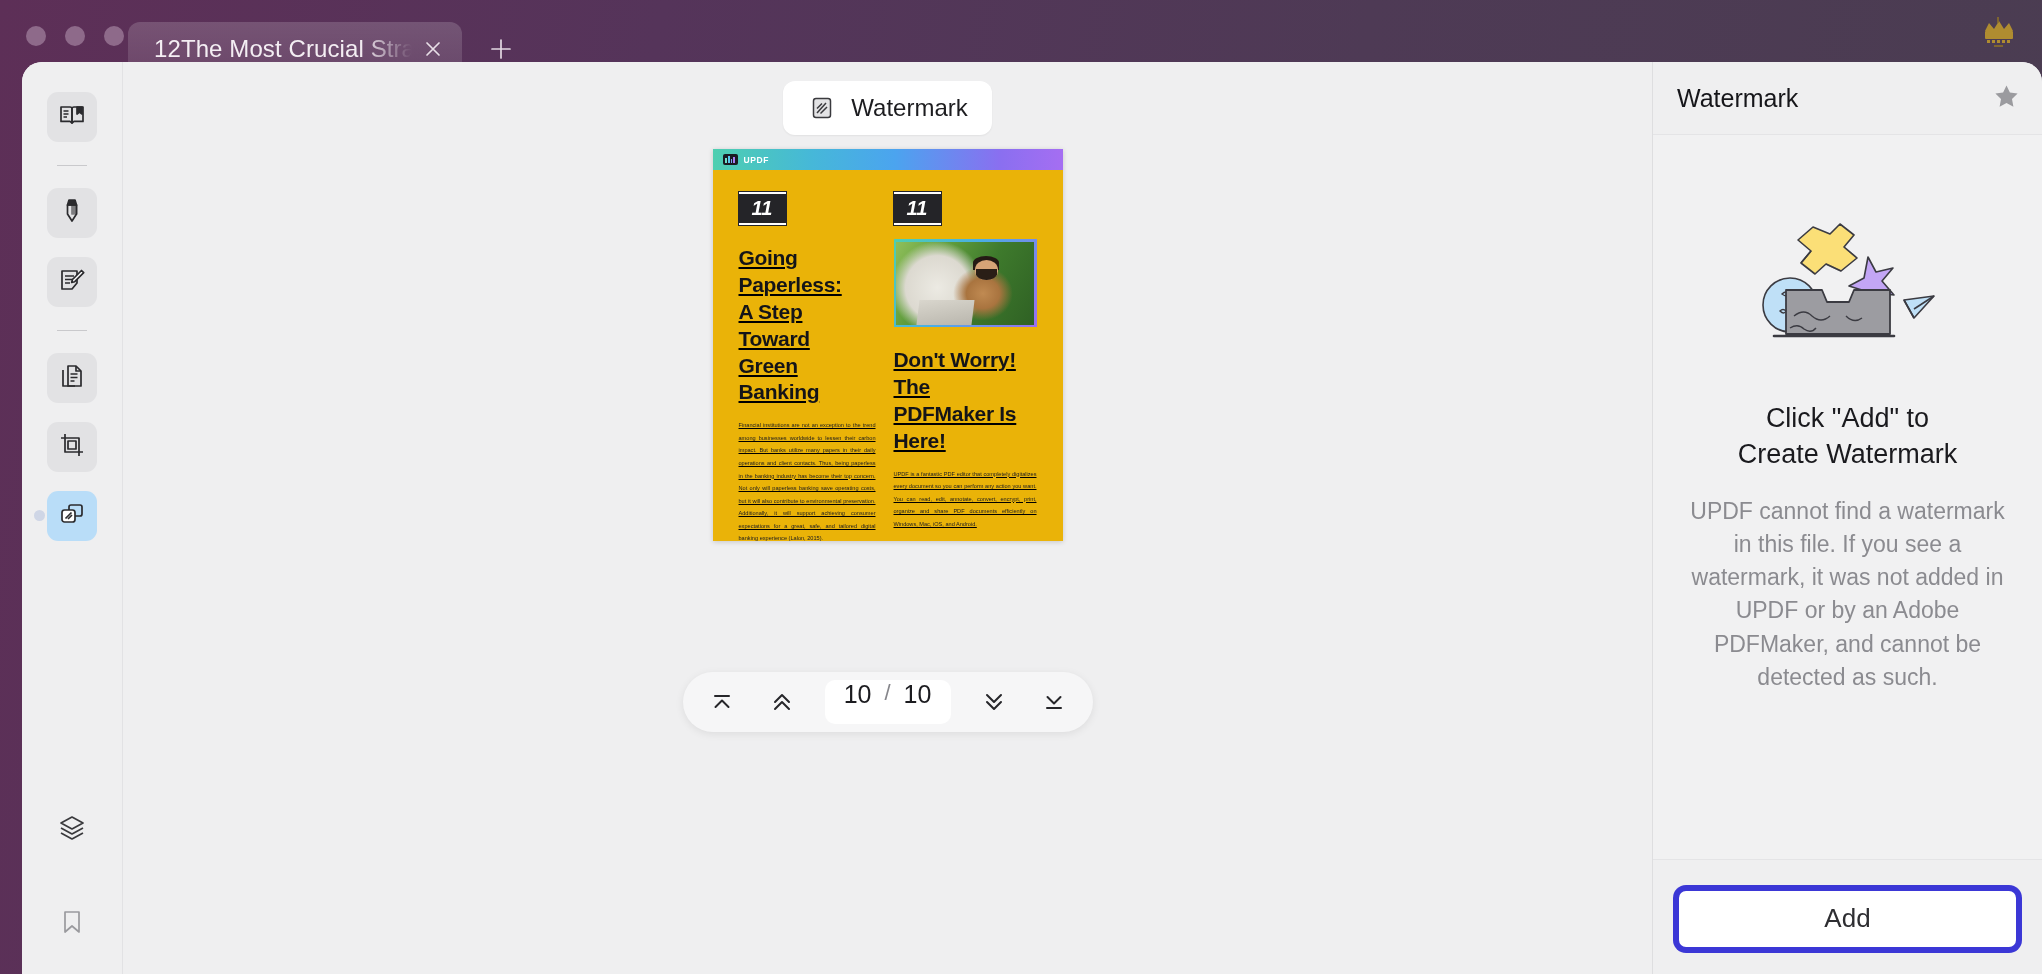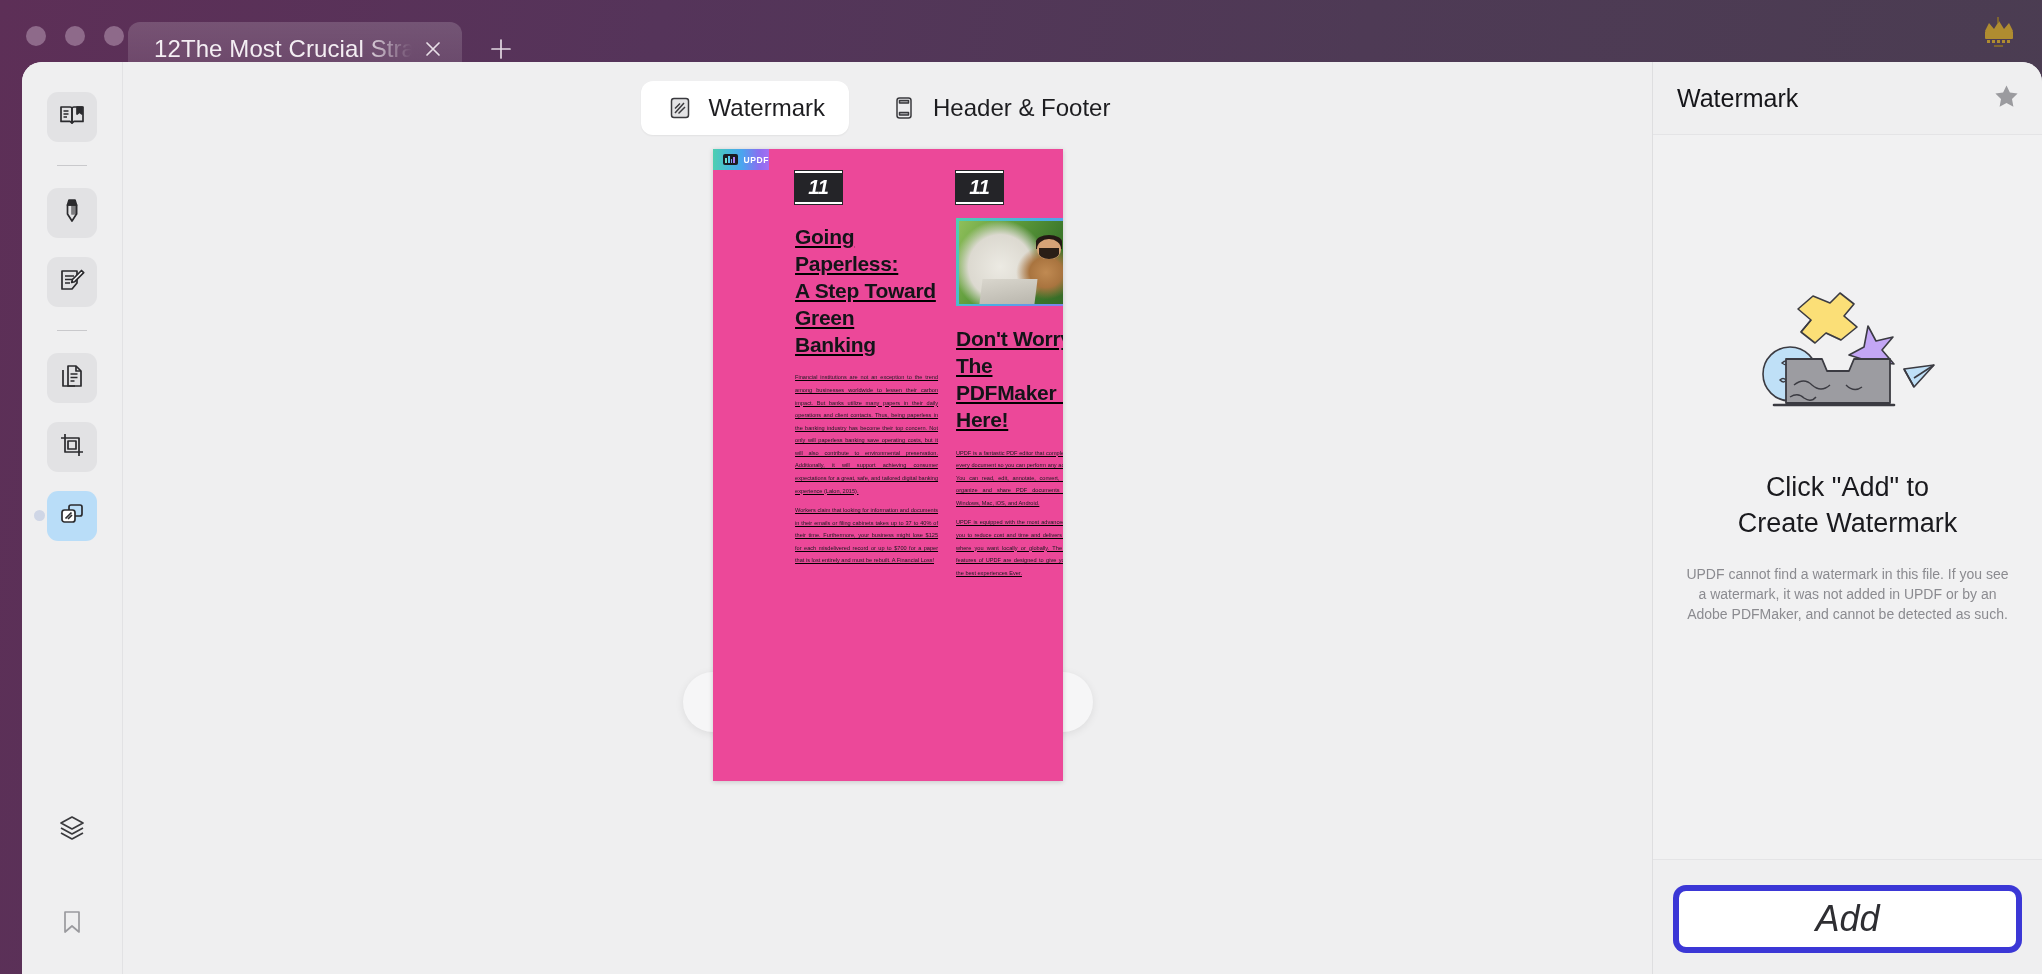--- a/index.html
+++ b/index.html
@@ -141,25 +141,25 @@
     width: 30px; height: 30px;
     display: flex; align-items: center; justify-content: center;
   }
 
   
   #pagewrap {
     margin-top: 14px;
     width: 350px; height: 500px;
   }
   #page {
-    width: 350px; height: 632px;
-    background: #ec4899;
+    width: 350px; height: 392px;
+    background: #eab308;
     box-shadow: 0 1px 5px rgba(0,0,0,.17);
     position: relative;
-    display: flex; 
+    display: flex; flex-direction: column;
     overflow: hidden;
   }
   #page-topbar {
     height: 21px; flex: 0 0 21px;
     background: linear-gradient(90deg, #4ecfb0 0%, #46b8d8 28%, #4ba4ef 52%, #8a6ff0 82%, #a56ef2 100%);
     display: flex; align-items: center; padding-left: 10px; gap: 6px;
   }
   #updf-mark {
     width: 15px; height: 11px; border-radius: 2px;
     background: #1b1b22;
@@ -292,37 +292,37 @@
     align-items: center; justify-content: center;
     padding: 0 26px 90px 26px;
     text-align: center;
   }
   #illus { width: 260px; height: 165px; margin-bottom: 26px; }
   #empty-title {
     font-size: 27px; line-height: 1.33; color: #1a1a1e;
     margin-bottom: 22px; white-space: pre-line;
   }
   #empty-desc {
-    font-size: 14px; line-height: 1.44; color: #8b8b90;
+    font-size: 23px; line-height: 1.44; color: #8b8b90;
     max-width: 330px;
   }
   #panel-foot {
     flex: 0 0 118px;
     border-top: 1px solid #e4e4e6;
     display: flex; align-items: center; justify-content: center;
     padding: 0 26px;
   }
   #add-btn {
     width: 100%; height: 56px;
     background: #ffffff;
     border: 2px solid #ffffff;
     border-radius: 7px;
     box-shadow: 0 0 0 6px #3b37d6;
     display: flex; align-items: center; justify-content: center;
-    font-size: 36px; color: #2e2e32; font-style: italic;
+    font-size: 26px; color: #2e2e32;
   }
   
   #panel-scroll {
     position: absolute; right: 2px; top: 130px;
     width: 5px; height: 0px; border-radius: 3px; background: #cfcfd2;
   }
 </style>
 </head>
 <body>
 
@@ -470,30 +470,20 @@
           <span class="mtab-ico">
             <svg width="26" height="26" viewBox="0 0 26 26" fill="none" stroke="#3a3a3e" stroke-width="1.5" stroke-linejoin="round">
               <rect x="4.5" y="3.5" width="17" height="19" rx="2.5" fill="#e3e3e5"></rect>
               <path d="M8 18 L17 8 M11.5 18.5 L18 12 M8 13.5 L13 8.5"></path>
             </svg>
           </span>
           <span>Watermark</span>
         </div>
 
 
-        <div class="mtab">
-          <span class="mtab-ico">
-            <svg width="26" height="26" viewBox="0 0 26 26" fill="none" stroke="#3a3a3e" stroke-width="1.5" stroke-linejoin="round">
-              <rect x="6" y="3" width="14" height="20" rx="2.5" fill="#ededef"></rect>
-              <rect x="8.5" y="5.5" width="9" height="2.6" fill="#b6b6ba"></rect>
-              <rect x="8.5" y="17.5" width="9" height="2.6" fill="#b6b6ba"></rect>
-            </svg>
-          </span>
-          <span>Header &amp; Footer</span>
-        </div>
       </div>
 
       <div id="pagewrap">
         <div id="page">
 
           <div id="page-topbar">
             <span id="updf-mark">
               <i></i>
                 <i></i>
                 <i></i>

